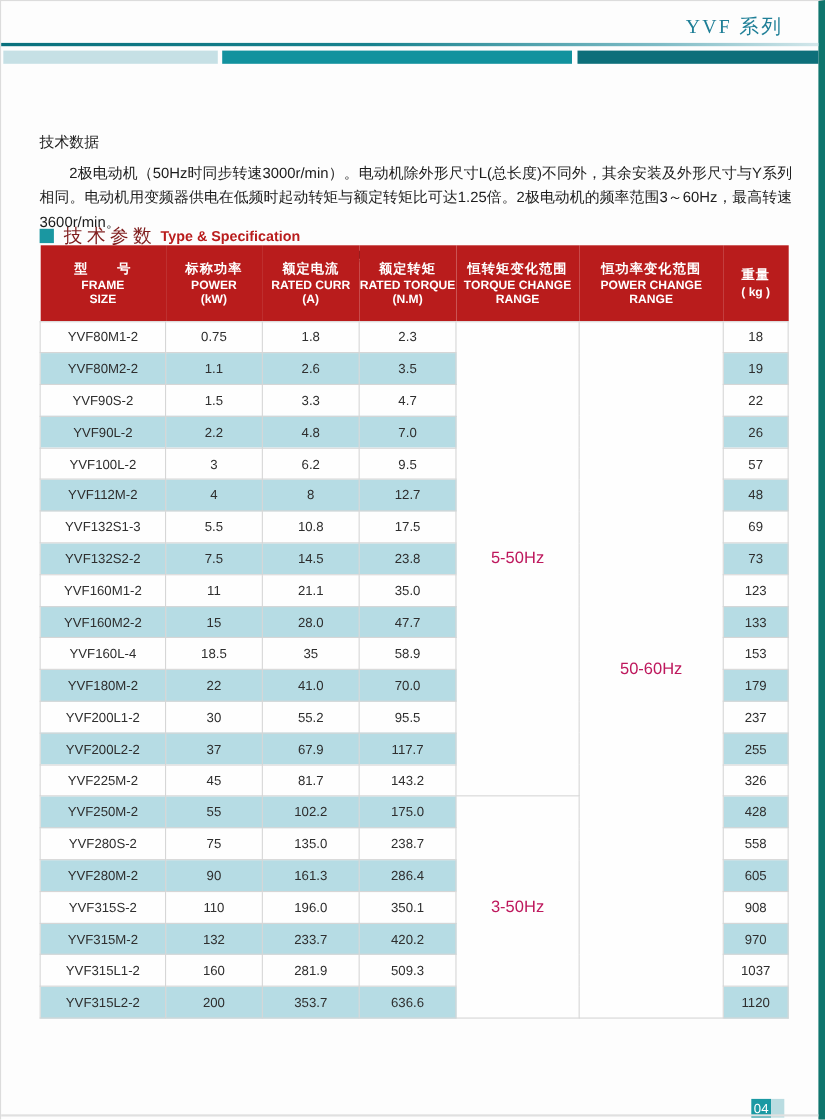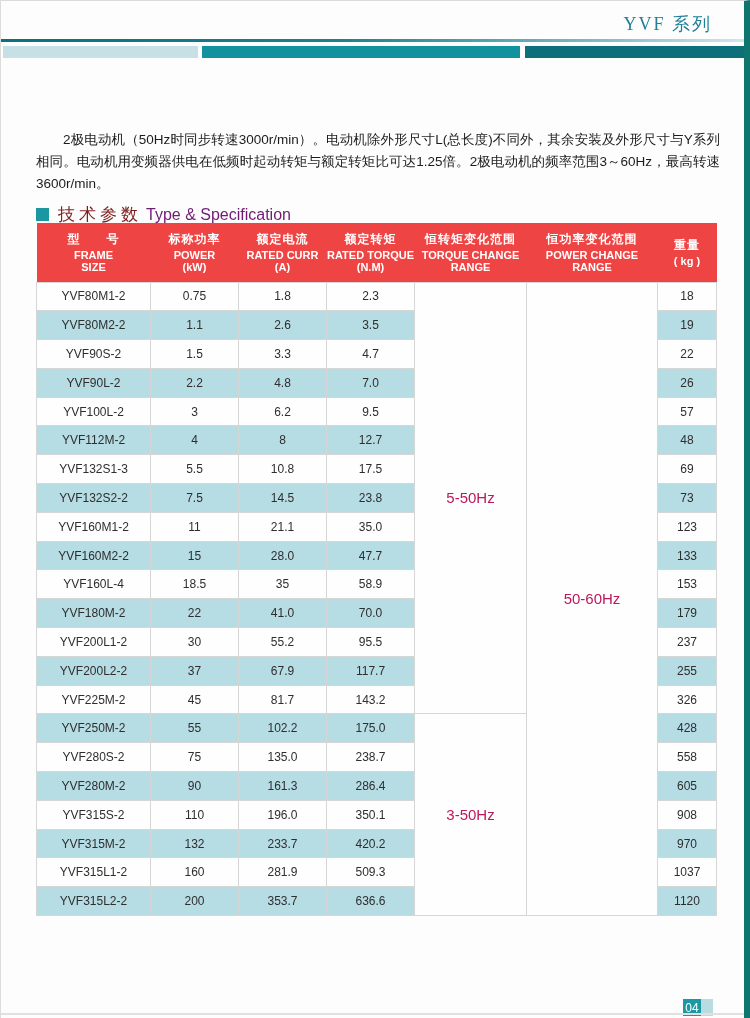--- a/index.html
+++ b/index.html
@@ -61,35 +61,35 @@
     display: flex;
     align-items: center;
   }
   .sq {
     width: 13px; height: 13px;
     background: #1a97a1;
     margin-right: 9px;
     flex: 0 0 auto;
   }
   .sec-zh { font-size: 17px; letter-spacing: 4px; color: #7f1d1d; }
-  .sec-en { font-size: 16px; font-weight: normal; color: #701a75; margin-left: 4px; }
+  .sec-en { font-size: 13px; font-weight: bold; color: #b91c1c; margin-left: 4px; }
   .sec-sub { font-size: 12.5px; font-weight: bold; color: #222; margin-left: 4px; margin-top: 36px; }
 
   
   table.spec {
     position: absolute;
     top: 222px; left: 35px;
     width: 680px;
     border-collapse: collapse;
     table-layout: fixed;
   }
   .spec thead th {
-    background: #ef4444;
+    background: #b91c1c;
     color: #ffffff;
-    height: 59px;
+    height: 69px;
     vertical-align: middle;
     text-align: center;
     font-weight: bold;
     padding: 0;
     border: none;
   }
   .spec .hzh { font-size: 12px; line-height: 16px; letter-spacing: 1px; }
   .spec .hen { font-size: 11px; line-height: 12.5px; white-space: pre-line; margin-top: 2px; }
   .spec tbody td {
     height: 28.8px;
@@ -136,20 +136,21 @@
 
 <div class="page">
 
   <div class="series-title">YVF 系列</div>
   <div class="rule"></div>
   <div class="bar bar1"></div>
   <div class="bar bar2"></div>
   <div class="bar bar3"></div>
 
   <div class="intro">
+    <div class="intro-h">技术数据</div>
     <p class="intro-p">2极电动机（50Hz时同步转速3000r/min）。电动机除外形尺寸L(总长度)不同外，其余安装及外形尺寸与Y系列相同。电动机用变频器供电在低频时起动转矩与额定转矩比可达1.25倍。2极电动机的频率范围3～60Hz，最高转速3600r/min。</p>
   </div>
 
   <div class="sec">
     <span class="sq"></span>
     <span class="sec-zh">技术参数</span>
     <span class="sec-en">Type &amp; Specification</span>
     <span class="sec-sub">(YVF系列)</span>
   </div>
 

